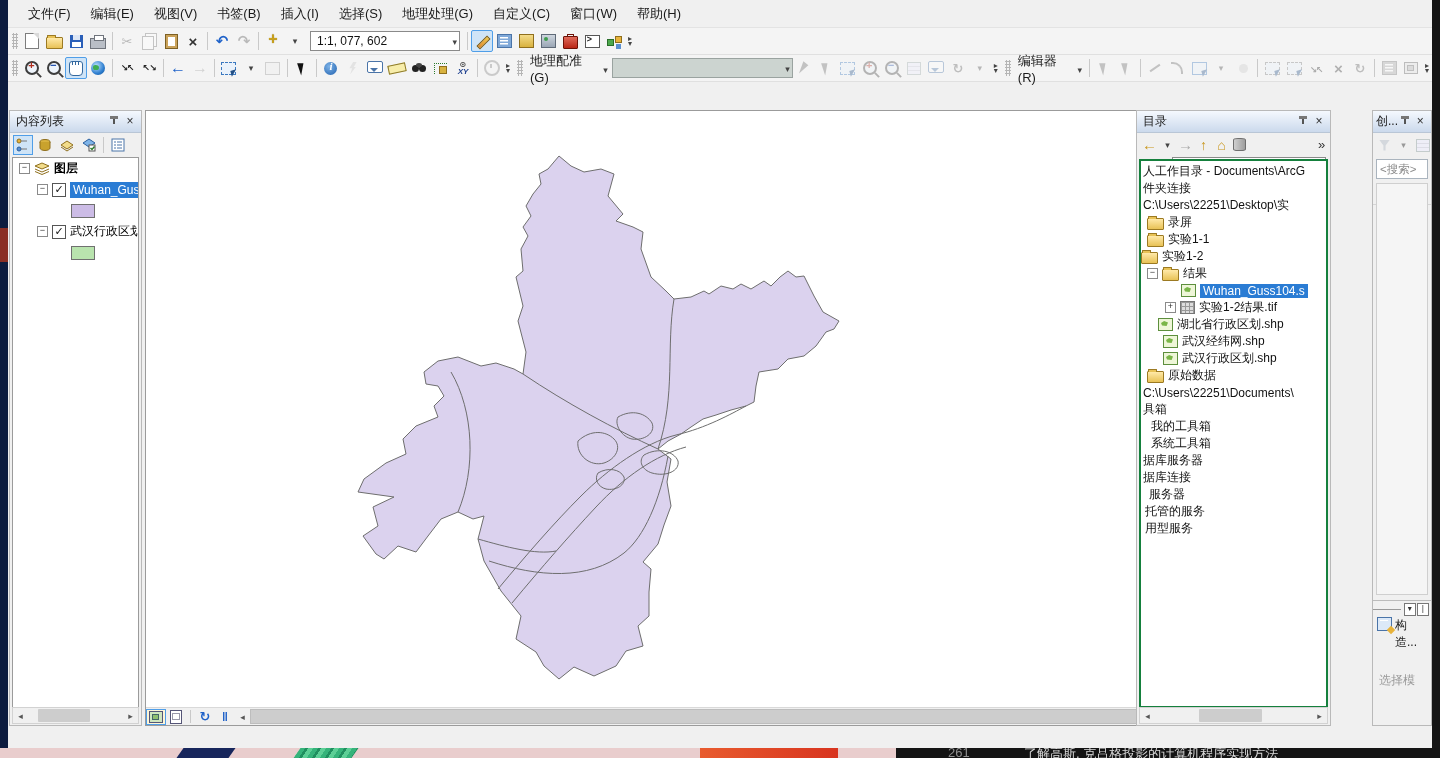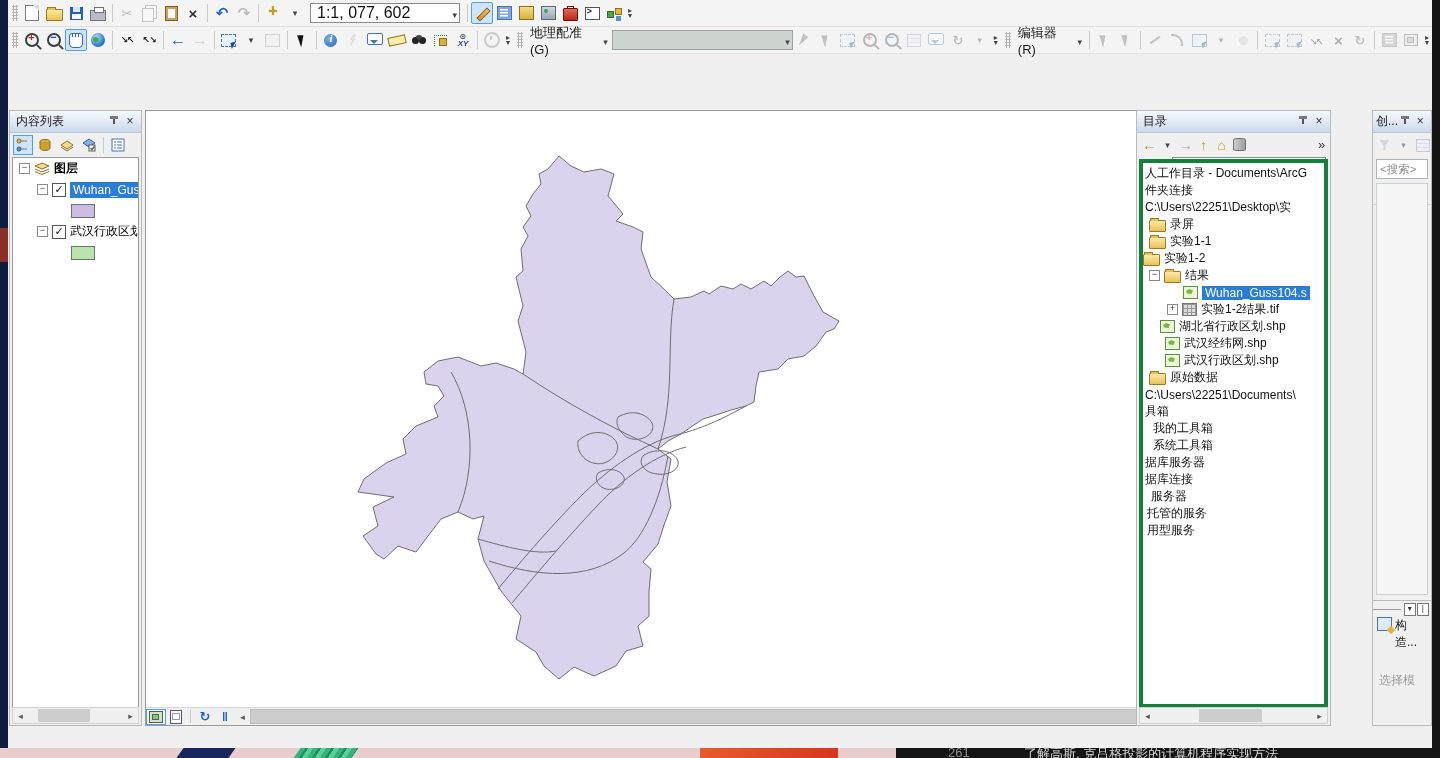--- a/index.html
+++ b/index.html
@@ -103,21 +103,21 @@
   .g-xy{font-size:8px;font-weight:bold;color:#1d3f8f;line-height:7px;text-align:center}
   .g-xy::before{content:"⊙";display:block;font-size:8px;color:#444}
   .g-clock{width:12px;height:12px;border-radius:50%;border:2px solid #888;position:relative}
   .g-clock::before{content:"";position:absolute;left:4px;top:2px;width:2px;height:4px;background:#888}
   .g-refresh::before{content:"↻";color:#1f62c9;font-weight:bold;font-size:13px}
   .g-pause::before{content:"‖";color:#1f62c9;font-weight:bold;font-size:12px}
   .g-dataview{width:12px;height:10px;background:#cfe6c0;border:1px solid #557;position:relative}
   .g-dataview::after{content:"";position:absolute;left:2px;top:2px;width:5px;height:4px;background:#8fbf6f;border:1px solid #466}
   .g-layout{width:10px;height:12px;background:#fff;border:1px solid #557;position:relative}
   .g-layout::after{content:"";position:absolute;left:1px;top:2px;width:6px;height:5px;border:1px solid #99a}
-  .combo{height:20px;background:#fff;border:1px solid #8a8a8a;display:flex;align-items:center;font-size:16px;color:#111;padding:0 2px 0 6px;box-sizing:border-box}
+  .combo{height:20px;background:#fff;border:1px solid #8a8a8a;display:flex;align-items:center;font-size:12px;color:#111;padding:0 2px 0 6px;box-sizing:border-box}
   .combo .cv{flex:1;text-align:left;white-space:pre}
   .combo.dis{background:#ccd4d0;border-color:#9aa3a0;color:#777}
   .georef-tools .tbtn{opacity:.35}
   .ed-tools .tbtn{opacity:.35}
   .glabel{font-size:13px;color:#1a1a1a;padding:0 4px;display:flex;align-items:center;gap:3px}
 
   
   .panel{position:absolute;top:110px;height:616px;background:#f0f0f0;border:1px solid #b9b9b9;box-sizing:border-box}
   .phead{height:21px;background:linear-gradient(#f5f9fe,#cbd9ec);border-bottom:1px solid #b9c6d6;display:flex;align-items:center;padding:0 4px 0 6px;font-size:12px;color:#1a1a1a}
   .phead .sp{flex:1}
@@ -163,21 +163,21 @@
   .cattools{height:23px;display:flex;align-items:center;gap:1px;padding-left:4px}
   .cbtn{min-width:17px;height:19px;display:flex;align-items:center;justify-content:center;font-size:13px}
   .g-gold-back::before{content:"←";color:#c9971d;font-weight:bold;font-size:15px}
   .g-gray-fwd::before{content:"→";color:#aaa;font-weight:bold;font-size:15px}
   .g-up::before{content:"↑";color:#c9971d;font-weight:bold;font-size:14px}
   .g-home::before{content:"⌂";color:#c9971d;font-weight:bold;font-size:14px}
   .g-cyl{width:11px;height:11px;background:linear-gradient(90deg,#cfcfcf,#9e9e9e);border-radius:5px/2px;border:1px solid #6f6f6f}
   .g-ovf::before{content:"»";color:#333;font-size:13px}
   .locrow{height:23px;display:flex;align-items:center;padding:0 4px;gap:4px;font-size:12px;color:#111}
   .loccombo{flex:1;height:19px;background:#fff;border:1px solid #8a8a8a;display:flex;align-items:center;gap:3px;padding:0 2px;font-size:11.5px}
-  .cattree{position:absolute;left:2px;right:2px;top:48px;bottom:17px;background:#fff;border:4px solid #15803d;font-size:12px;overflow:hidden;padding-top:2px}
+  .cattree{position:absolute;left:2px;right:2px;top:48px;bottom:17px;background:#fff;border:2px solid #15803d;font-size:12px;overflow:hidden;padding-top:2px}
   .crow{height:17px;display:flex;align-items:center;gap:4px;white-space:nowrap;padding-left:2px}
   .crow .lbl{color:#111}
   .crow.sel .lbl{background:#2a7cd4;color:#fff;padding:0 3px}
   .ic-shp{width:13px;height:11px;background:#eef6d8;border:1px solid #5d8f3d;position:relative;flex:none}
   .ic-shp::after{content:"";position:absolute;left:2px;top:2px;width:7px;height:5px;background:#7ab648;clip-path:polygon(0 40%,45% 0,100% 30%,80% 100%,15% 90%)}
   .ic-tif{width:13px;height:11px;flex:none;border:1px solid #777;
      background:linear-gradient(90deg,#999 1px,transparent 1px) 0 0/4px 100%,
                 linear-gradient(#999 1px,transparent 1px) 0 0/100% 4px,#ddd}
 
   
@@ -217,20 +217,32 @@
   .bb-title{position:absolute;left:128px;top:-3px;color:#d8d8d8;white-space:nowrap}
 </style>
 </head>
 <body>
 
 <div class="bgleftpatch"></div>
 
 <div class="window">
 
 
+  <div class="menubar">
+    <span class="menuitem">文件(F)</span>
+    <span class="menuitem">编辑(E)</span>
+    <span class="menuitem">视图(V)</span>
+    <span class="menuitem">书签(B)</span>
+    <span class="menuitem">插入(I)</span>
+    <span class="menuitem">选择(S)</span>
+    <span class="menuitem">地理处理(G)</span>
+    <span class="menuitem">自定义(C)</span>
+    <span class="menuitem">窗口(W)</span>
+    <span class="menuitem">帮助(H)</span>
+  </div>
 
   <div class="tbrow">
     <span class="grip"></span>
     <span class="tbtn">
         <i class="g-page"></i>
       </span>
     <span class="tbtn">
         <i class="g-folder"></i>
       </span>
     <span class="tbtn">

